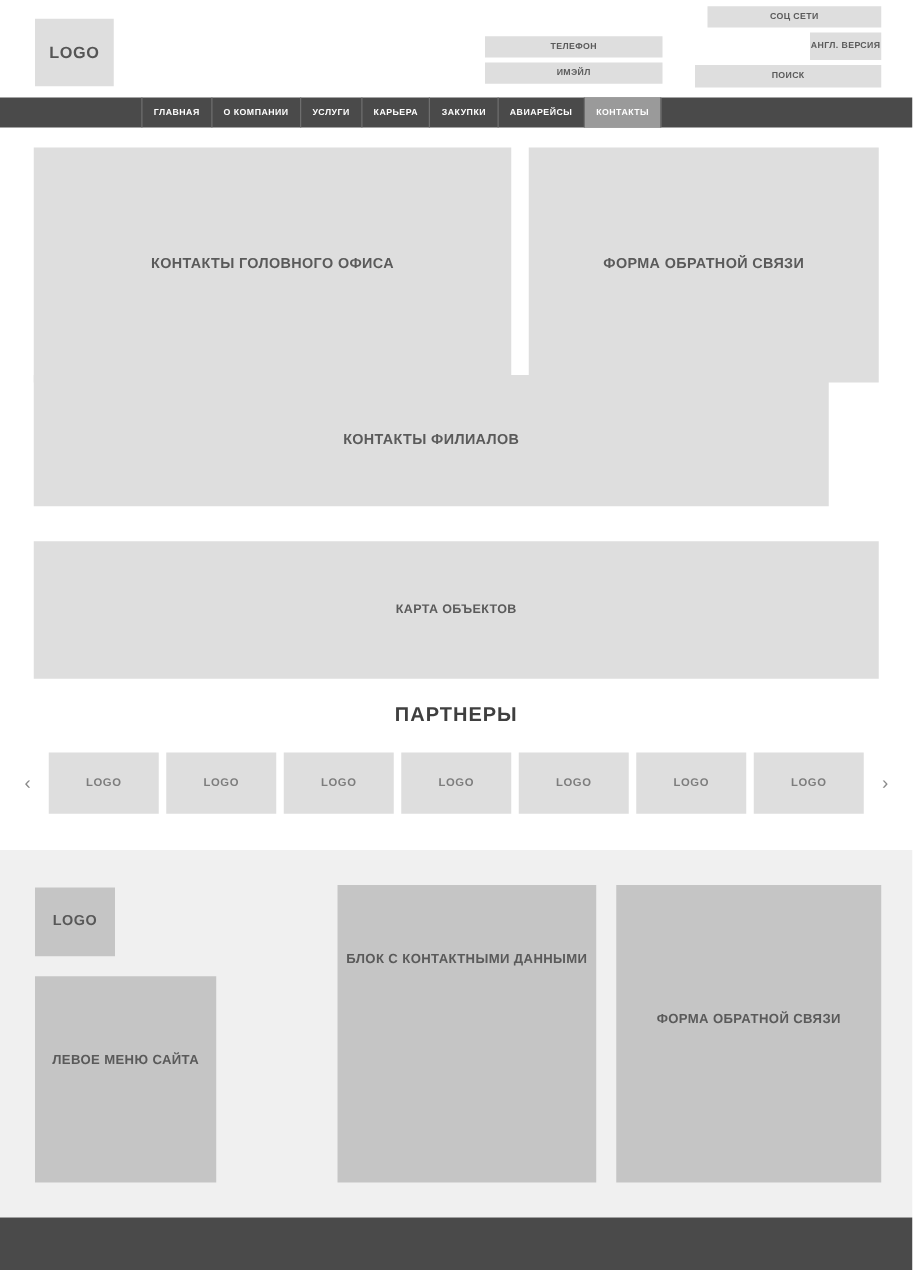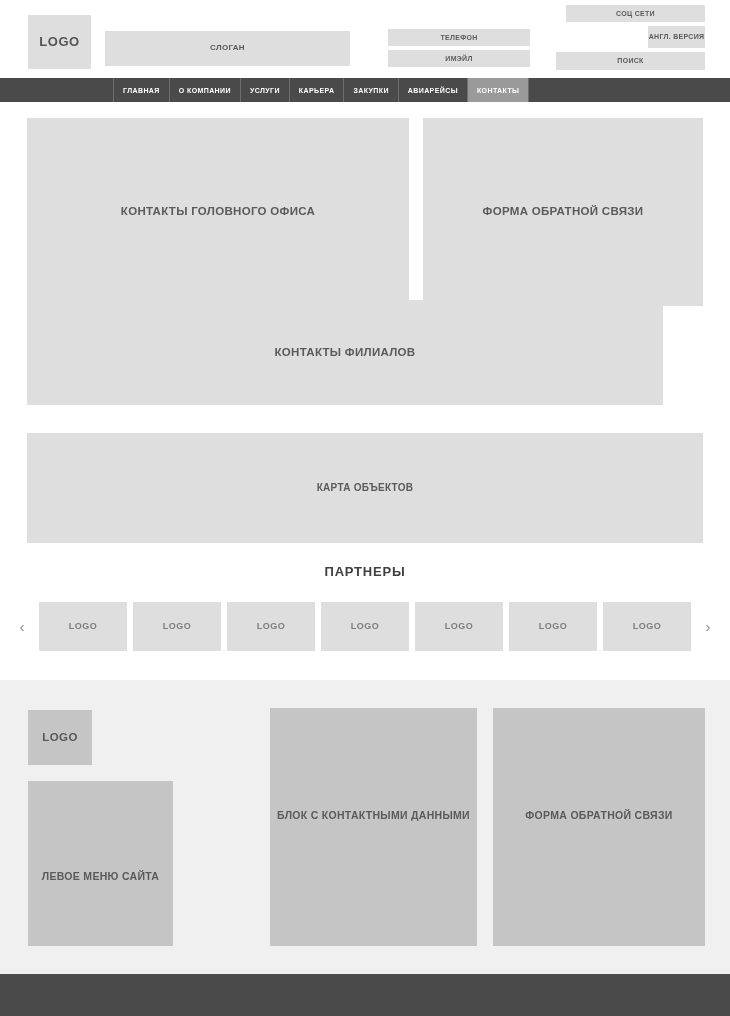--- a/index.html
+++ b/index.html
@@ -122,21 +122,21 @@
     position: absolute; left: 27px; top: 331px;
     width: 676px; height: 110px;
     font-size: 10px;
   }
 
   
   .partners-title {
     position: absolute; left: 0; top: 462px;
     width: 730px;
     text-align: center;
-    font-size: 13px;
+    font-size: 16px;
     font-weight: bold;
     color: #3f3f3f;
     letter-spacing: .8px;
   }
   .partners-row {
     position: absolute; left: 0; top: 497px;
     width: 730px; height: 54px;
     display: flex;
     align-items: center;
     justify-content: center;
@@ -165,28 +165,28 @@
   .footer-logo {
     position: absolute; left: 28px; top: 30px;
     width: 64px; height: 55px;
     font-size: 11.5px; color: #585858; letter-spacing: .4px;
   }
   .footer-menu {
     position: absolute; left: 28px; top: 101px;
     width: 145px; height: 165px;
     font-size: 10.5px;
     align-items: flex-start;
-    padding-top: 88px;
+    padding-top: 60px;
   }
   .footer-contacts {
     position: absolute; left: 270px; top: 28px;
     width: 207px; height: 238px;
     font-size: 10.5px;
     align-items: flex-start;
-    padding-top: 100px;
+    padding-top: 52px;
   }
   .footer-form {
     position: absolute; left: 493px; top: 28px;
     width: 212px; height: 238px;
     font-size: 10.5px;
     align-items: flex-start;
     padding-top: 100px;
   }
 
   
@@ -196,21 +196,20 @@
     background: #4a4a4a;
   }
 </style>
 </head>
 <body>
 
 <div class="page">
 
   <div class="header">
     <div class="ph logo-box">LOGO</div>
-    <div class="ph slogan-box">СЛОГАН</div>
     <div class="ph phone-box">ТЕЛЕФОН</div>
     <div class="ph email-box">ИМЭЙЛ</div>
     <div class="ph soc-box">СОЦ СЕТИ</div>
     <div class="ph lang-box">АНГЛ. ВЕРСИЯ</div>
     <div class="ph search-box">ПОИСК</div>
   </div>
 
   <div class="navbar">
     <div class="nav-spacer-left"></div>
     <div class="nav-items" id="nav-items">

